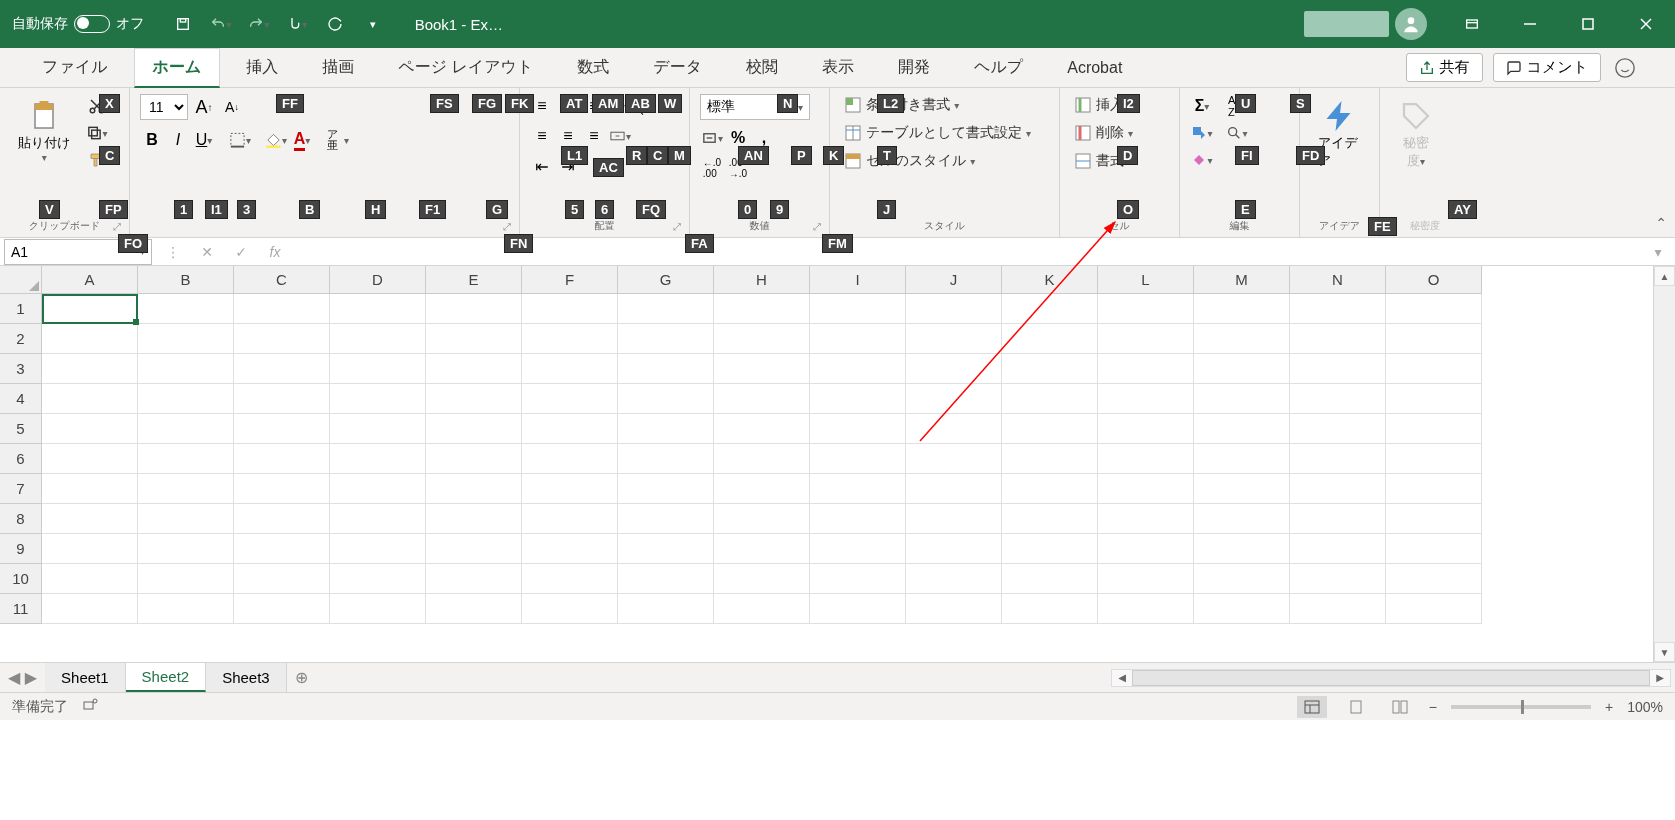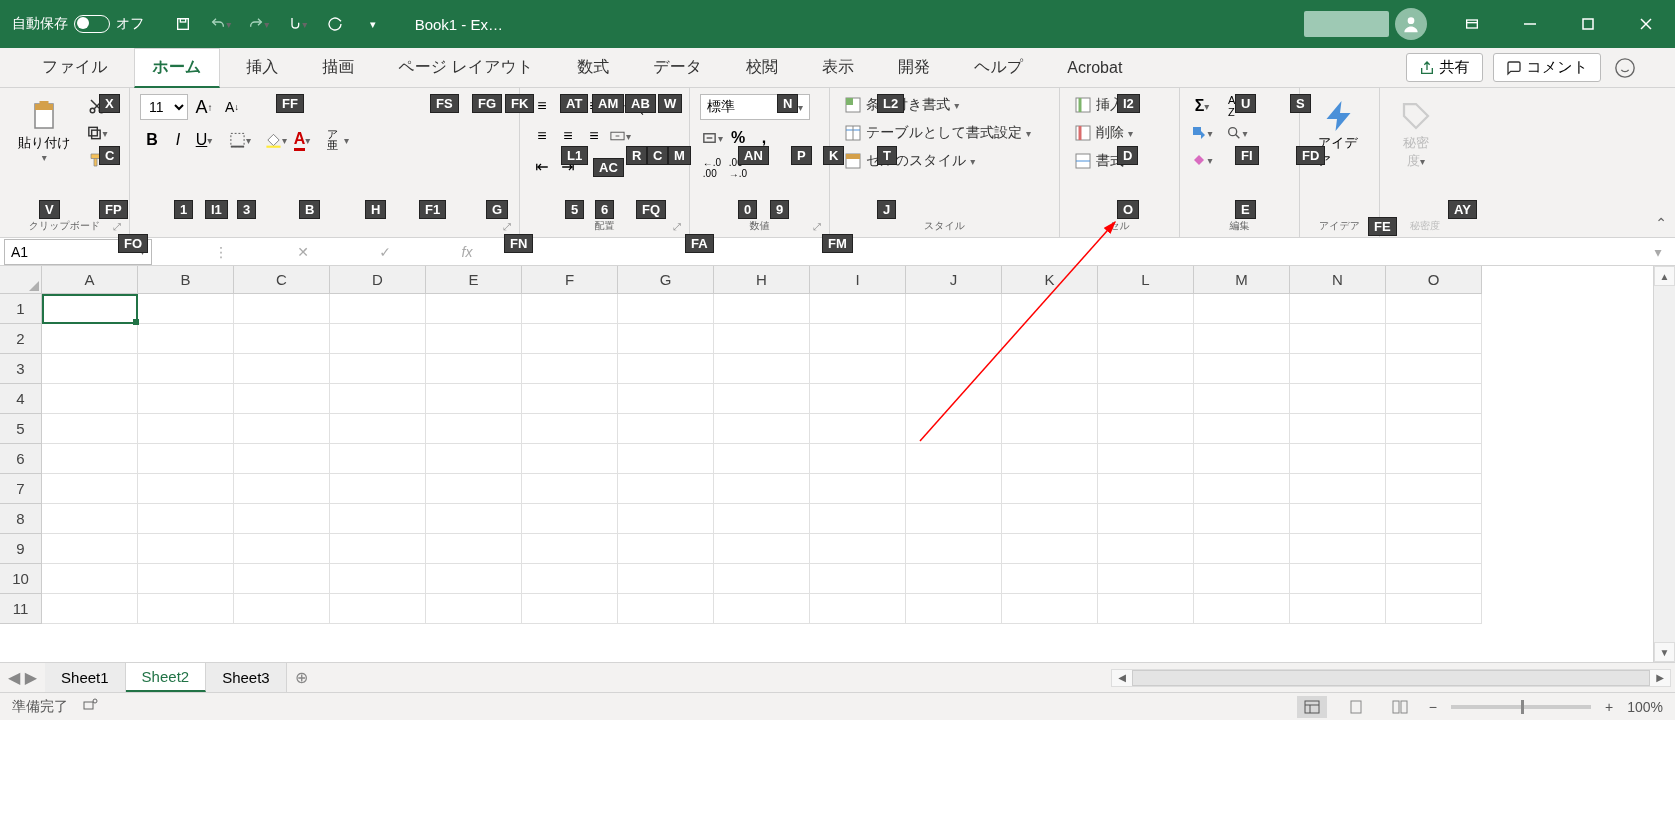--- a/index.html
+++ b/index.html
@@ -46,21 +46,21 @@
 .sq { width: 24px; height: 24px; display: flex; align-items: center; justify-content: center; border: 1px solid transparent; }
 .row { display: flex; gap: 2px; align-items: center; }
 .num-format { width: 110px; height: 26px; border: 1px solid #bbb; background: #fff; font-size: 14px; padding: 0 6px; display:flex;align-items:center;justify-content:space-between; }
 .launcher { position: absolute; right: 2px; bottom: 2px; width: 14px; height: 14px; font-size: 10px; color: #888; }
 .collapse-rb { position: absolute; right: 8px; bottom: 6px; font-size: 14px; color: #666; }
 
 
 .kt { position: absolute; background: #444; color: #fff; font-size: 13px; font-weight: bold; padding: 1px 5px; border: 1px solid #222; z-index: 50; }
 
 
-.formula-bar { height: 28px; background: #fff; border-bottom: 1px solid #d4d4d4; display: flex; align-items: center; gap: 48px; }
+.formula-bar { height: 28px; background: #fff; border-bottom: 1px solid #d4d4d4; display: flex; align-items: center; }
 .name-box { width: 148px; height: 26px; border: 1px solid #bbb; padding: 0 6px; font-size: 14px; display:flex;align-items:center;justify-content:space-between;margin: 0 4px; }
 .fb-btn { width: 34px; height: 26px; display: flex; align-items: center; justify-content: center; color: #aaa; font-size: 14px; }
 .fx { font-style: italic; }
 
 
 .grid-area { height: 396px; display: flex; position: relative; }
 .corner { width: 42px; height: 28px; background: #f0f0f0; border-right: 1px solid #ccc; border-bottom: 1px solid #ccc; position: relative; }
 .corner::after { content: ''; position: absolute; right: 2px; bottom: 2px; border-style: solid; border-width: 0 0 10px 10px; border-color: transparent transparent #b0b0b0 transparent; }
 .colhdrs { display: flex; height: 28px; }
 .colhdr { width: 96px; background: #f0f0f0; border-right: 1px solid #ccc; border-bottom: 1px solid #ccc; text-align: center; font-size: 15px; color: #444; line-height: 28px; }

